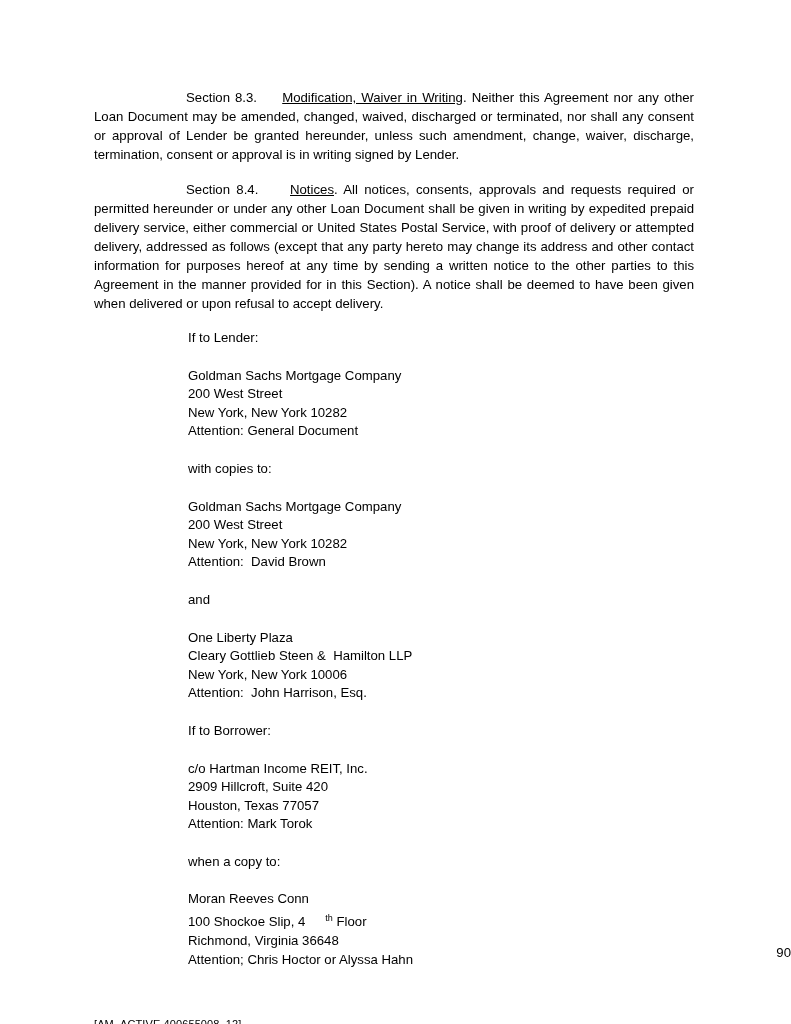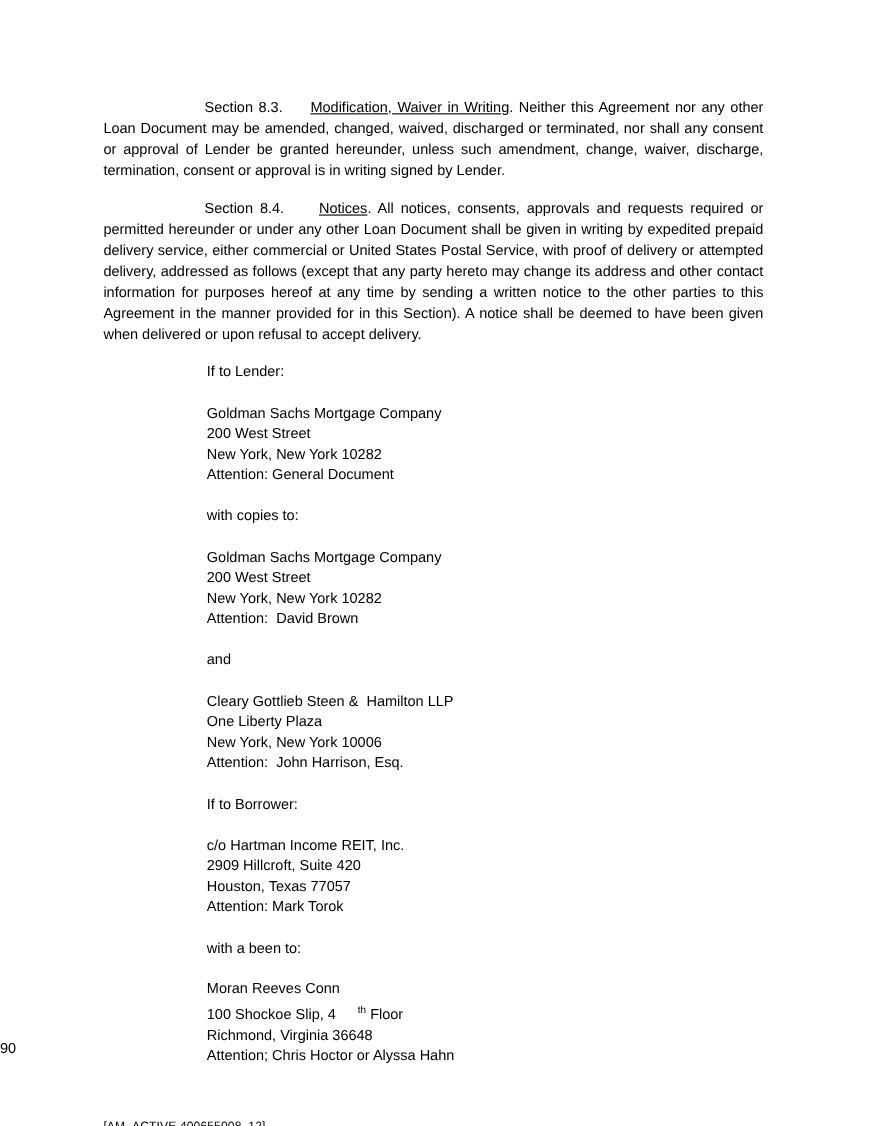--- a/index.html
+++ b/index.html
@@ -57,21 +57,21 @@
   sup {
     font-size: 9px;
     vertical-align: super;
     margin-left: 20px;
   }
   .page-number {
     position: absolute;
     left: 0;
     right: 0;
     top: 945px;
-    text-align: left;
+    text-align: right;
     font-size: 13.2px;
   }
   .footer-code {
     position: absolute;
     left: 94px;
     top: 1018px;
     font-size: 11px;
     letter-spacing: 0.1px;
   }
 </style>
@@ -115,42 +115,42 @@
       <div class="addr-line">Attention:  David Brown</div>
     </div>
     <div class="block-gap"></div>
 
     <div class="block">
       <div class="addr-line">and</div>
     </div>
     <div class="block-gap"></div>
 
     <div class="block">
+      <div class="addr-line">One Liberty Plaza</div>
       <div class="addr-line">Cleary Gottlieb Steen &amp;  Hamilton LLP</div>
-      <div class="addr-line">One Liberty Plaza</div>
       <div class="addr-line">New York, New York 10006</div>
       <div class="addr-line">Attention:  John Harrison, Esq.</div>
     </div>
     <div class="block-gap"></div>
 
     <div class="block">
       <div class="addr-line">If to Borrower:</div>
     </div>
     <div class="block-gap"></div>
 
     <div class="block">
       <div class="addr-line">c/o Hartman Income REIT, Inc.</div>
       <div class="addr-line">2909 Hillcroft, Suite 420</div>
       <div class="addr-line">Houston, Texas 77057</div>
       <div class="addr-line">Attention: Mark Torok</div>
     </div>
     <div class="block-gap"></div>
 
     <div class="block">
-      <div class="addr-line">with a been to:</div>
+      <div class="addr-line">when a copy to:</div>
     </div>
     <div class="block-gap"></div>
 
     <div class="block">
       <div class="addr-line">Moran Reeves Conn</div>
       <div class="addr-line"><span>100 Shockoe Slip, 4</span><sup>th</sup><span> Floor</span></div>
       <div class="addr-line">Richmond, Virginia 36648</div>
       <div class="addr-line">Attention; Chris Hoctor or Alyssa Hahn</div>
     </div>
 

